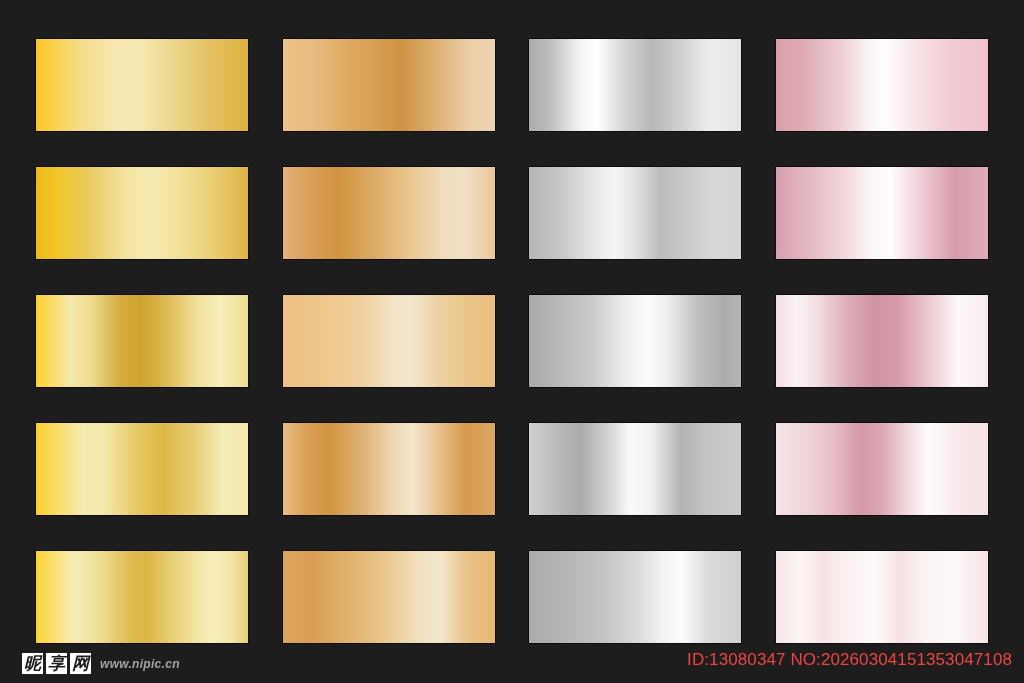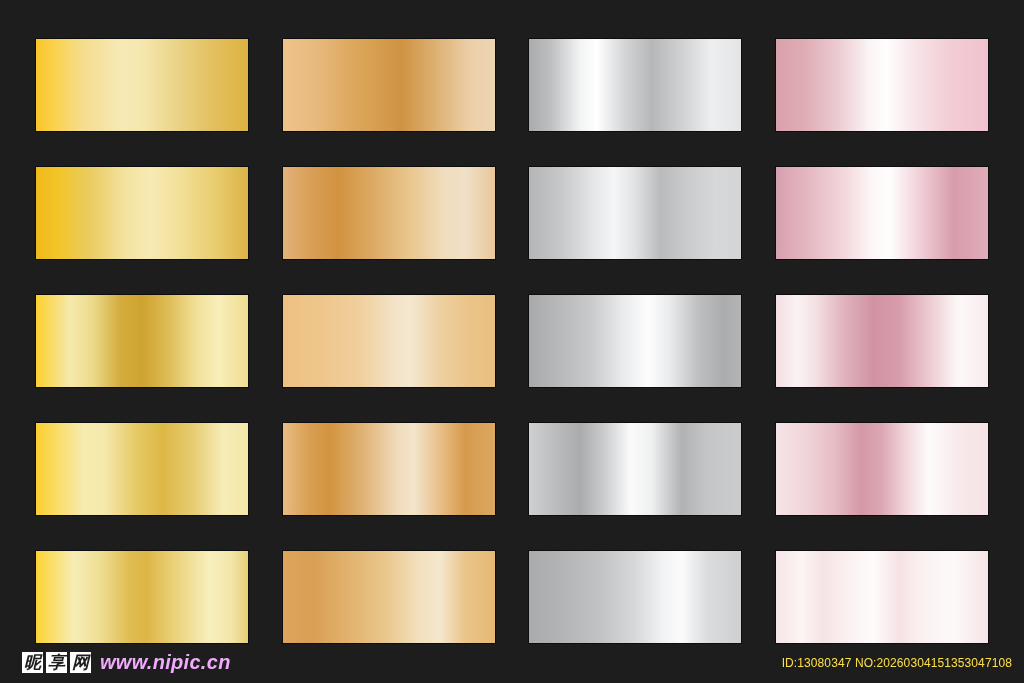--- a/index.html
+++ b/index.html
@@ -74,35 +74,35 @@
     font-weight: bold;
     line-height: 21px;
     width: 21px;
     height: 21px;
     text-align: center;
     font-style: italic;
     letter-spacing: 0;
   }
 
   #brand-url {
-    color: #f0abfc;
+    color: #a3a3a3;
     font-family: "Liberation Sans", sans-serif;
-    font-size: 20px;
+    font-size: 12px;
     font-weight: bold;
     font-style: italic;
     letter-spacing: 0.3px;
   }
 
   #id-code {
     position: absolute;
     right: 12px;
     bottom: 13px;
-    color: #fde047;
+    color: #ef4444;
     font-family: "Liberation Sans", sans-serif;
-    font-size: 12px;
+    font-size: 17px;
     letter-spacing: 0.1px;
     white-space: nowrap;
   }
 </style>
 </head>
 <body style="background: rgb(29, 29, 29);">
 
 <div id="canvas" style="background: rgb(29, 29, 29);">
 
   <div id="swatch-grid">

